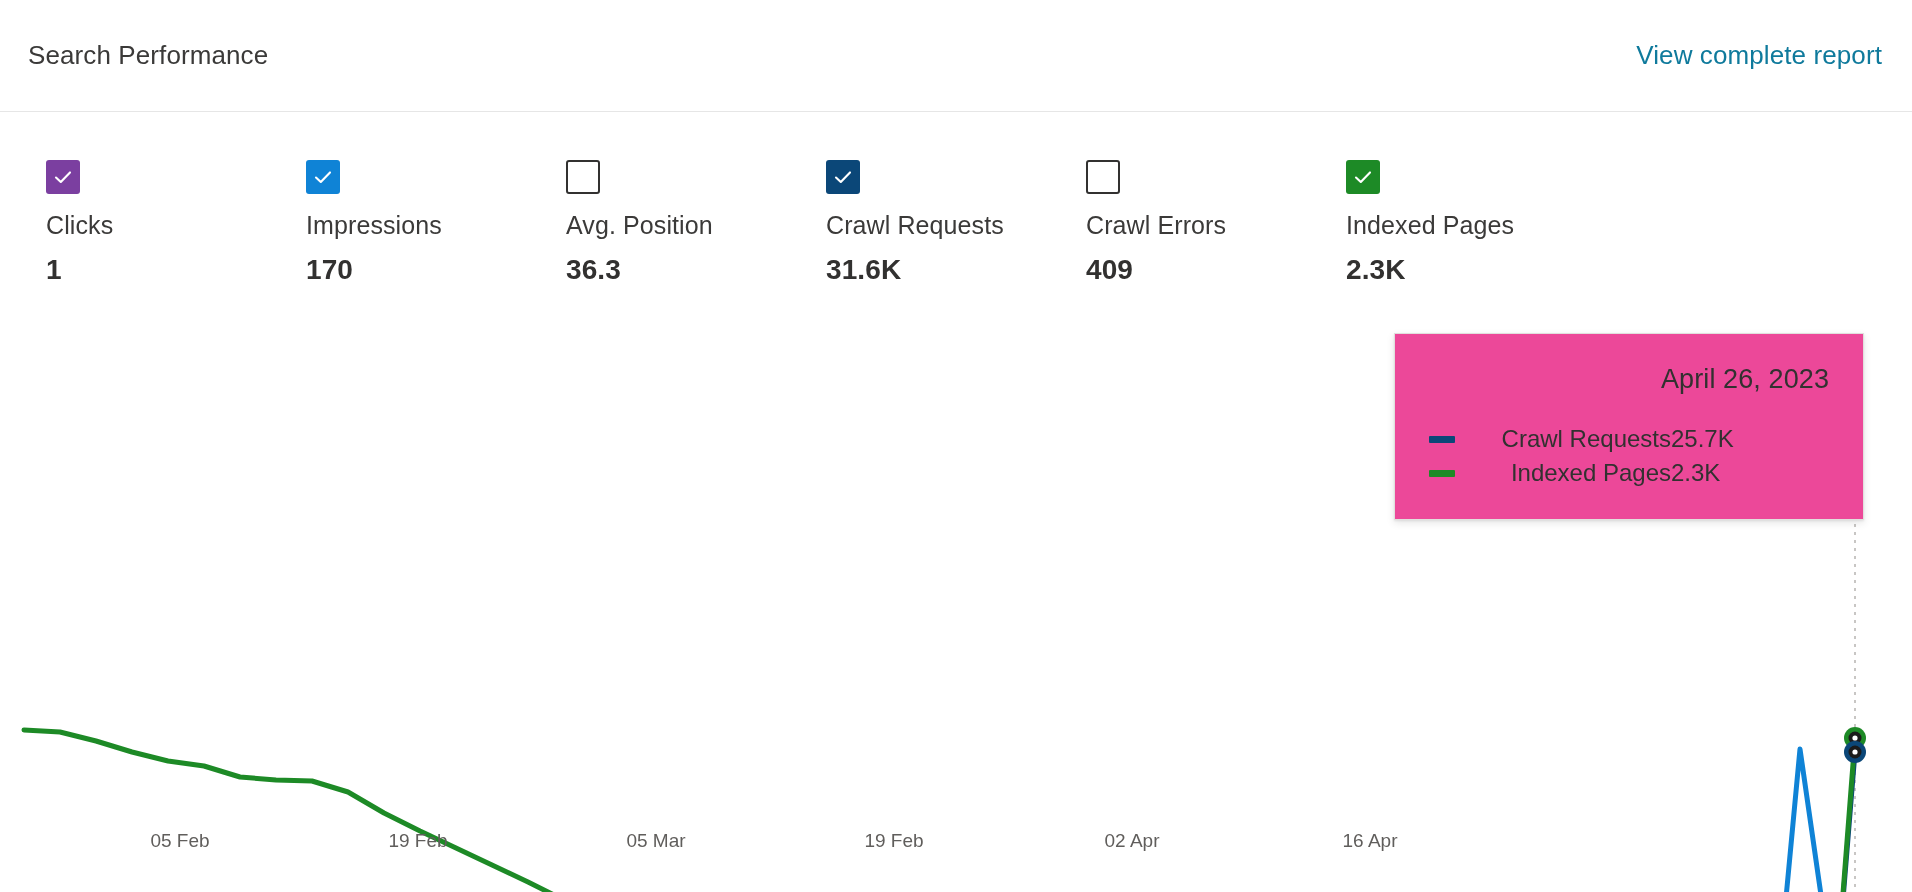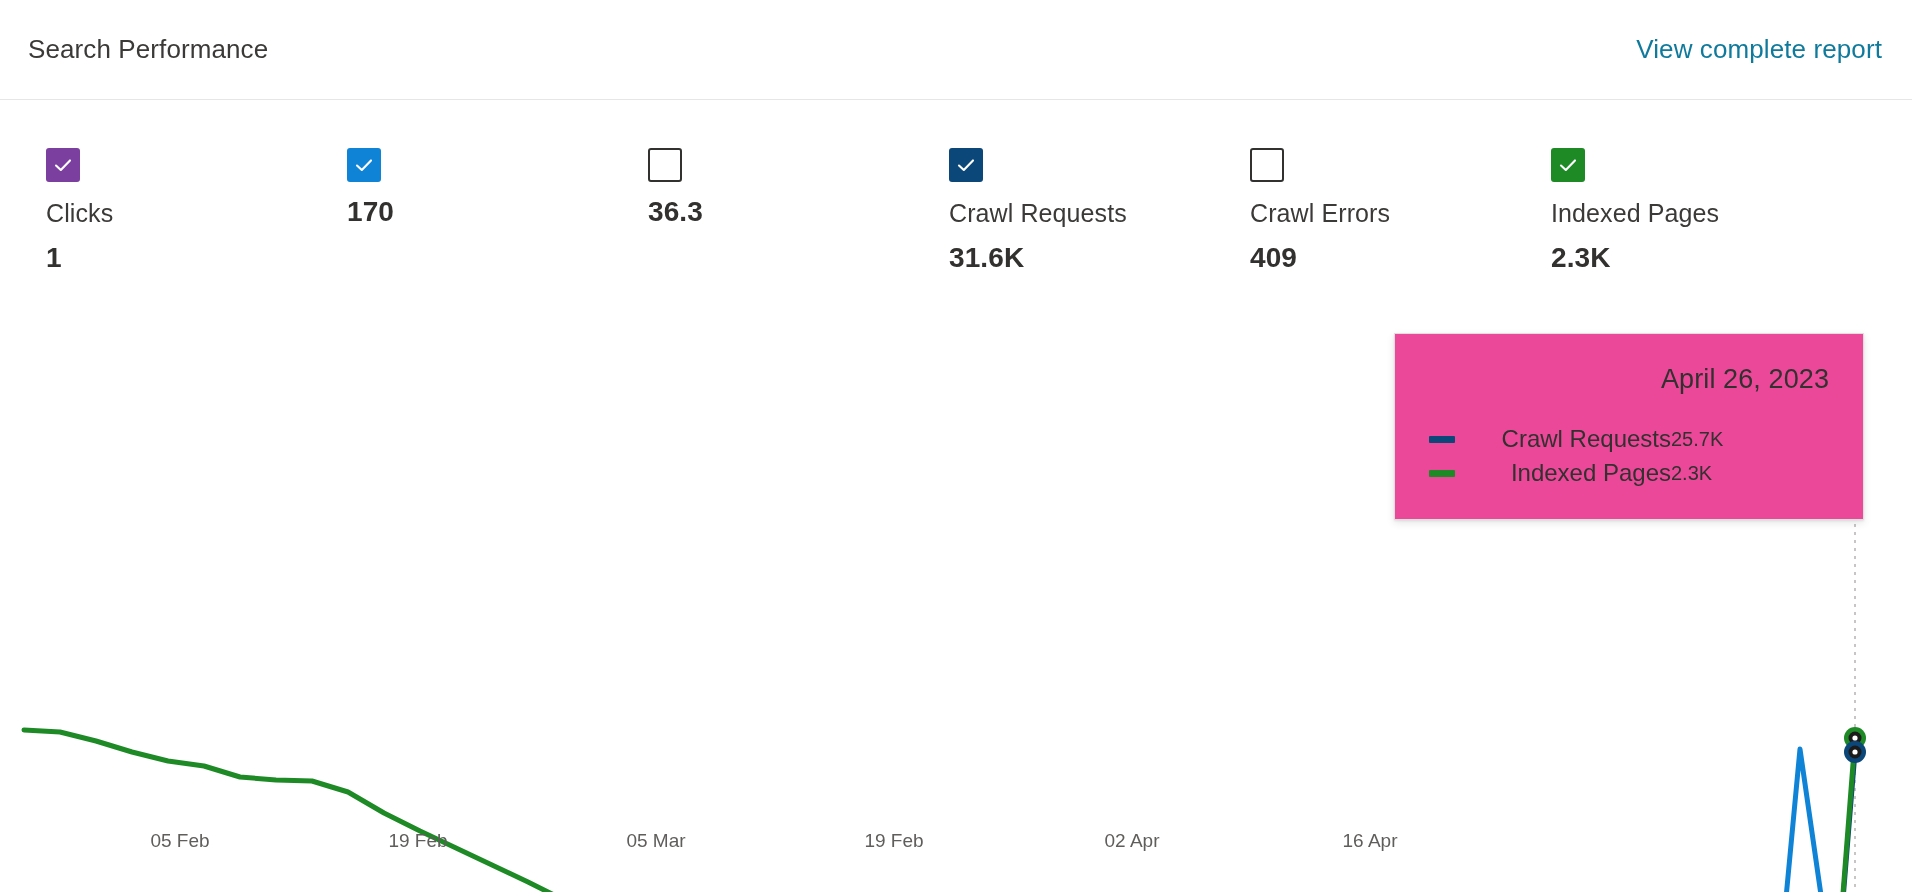--- a/index.html
+++ b/index.html
@@ -11,21 +11,21 @@
     width: 1912px;
     height: 892px;
     font-family: "Liberation Sans", sans-serif;
     color: #323130;
     overflow: hidden;
     position: relative;
   }
 
   
   .card-header {
-    height: 100px;
+    height: 112px;
     box-sizing: border-box;
     border-bottom: 1px solid #e6e6e6;
     display: flex;
     align-items: center;
     justify-content: space-between;
     padding: 0 30px 0 28px;
   }
   .card-title {
     font-size: 26px;
     font-weight: 400;
@@ -39,21 +39,20 @@
     text-decoration: none;
     cursor: pointer;
     letter-spacing: .1px;
   }
 
   
   .metrics {
     display: flex;
     padding: 48px 0 0 46px;
     align-items: flex-start;
-    gap: 41px;
   }
   .metric {
     width: 260px;
     cursor: pointer;
     user-select: none;
   }
   .metric-box {
     width: 34px;
     height: 34px;
     box-sizing: border-box;
@@ -147,21 +146,21 @@
     margin-right: 16px;
     flex: 0 0 auto;
   }
   .tt-name {
     font-size: 24px;
     color: #323130;
     width: 200px;
     white-space: nowrap;
   }
   .tt-val {
-    font-size: 20px;
+    font-size: 24px;
     color: #323130;
     white-space: nowrap;
   }
 </style>
 </head>
 <body>
 
 <div class="card-header">
   <div class="card-title">Search Performance</div>
   <a class="report-link">View complete report</a>
@@ -176,24 +175,26 @@
       </div>
       <div class="metric-label">Clicks</div>
       <div class="metric-value">1</div>
     </div>
     <div class="metric">
       <div class="metric-box" style="background: rgb(15, 131, 214);">
         <svg width="22" height="22" viewBox="0 0 22 22">
           <polyline points="4,11.5 8.8,16 18,6.4" fill="none" stroke="#ffffff" stroke-width="2.1" stroke-linecap="round" stroke-linejoin="round"></polyline>
         </svg>
       </div>
+      <div class="metric-label">Impressions</div>
       <div class="metric-value">170</div>
     </div>
     <div class="metric">
       <div class="metric-box unchecked"></div>
+      <div class="metric-label">Avg. Position</div>
       <div class="metric-value">36.3</div>
     </div>
     <div class="metric">
       <div class="metric-box" style="background: rgb(11, 71, 120);">
         <svg width="22" height="22" viewBox="0 0 22 22">
           <polyline points="4,11.5 8.8,16 18,6.4" fill="none" stroke="#ffffff" stroke-width="2.1" stroke-linecap="round" stroke-linejoin="round"></polyline>
         </svg>
       </div>
       <div class="metric-label">Crawl Requests</div>
       <div class="metric-value">31.6K</div>

